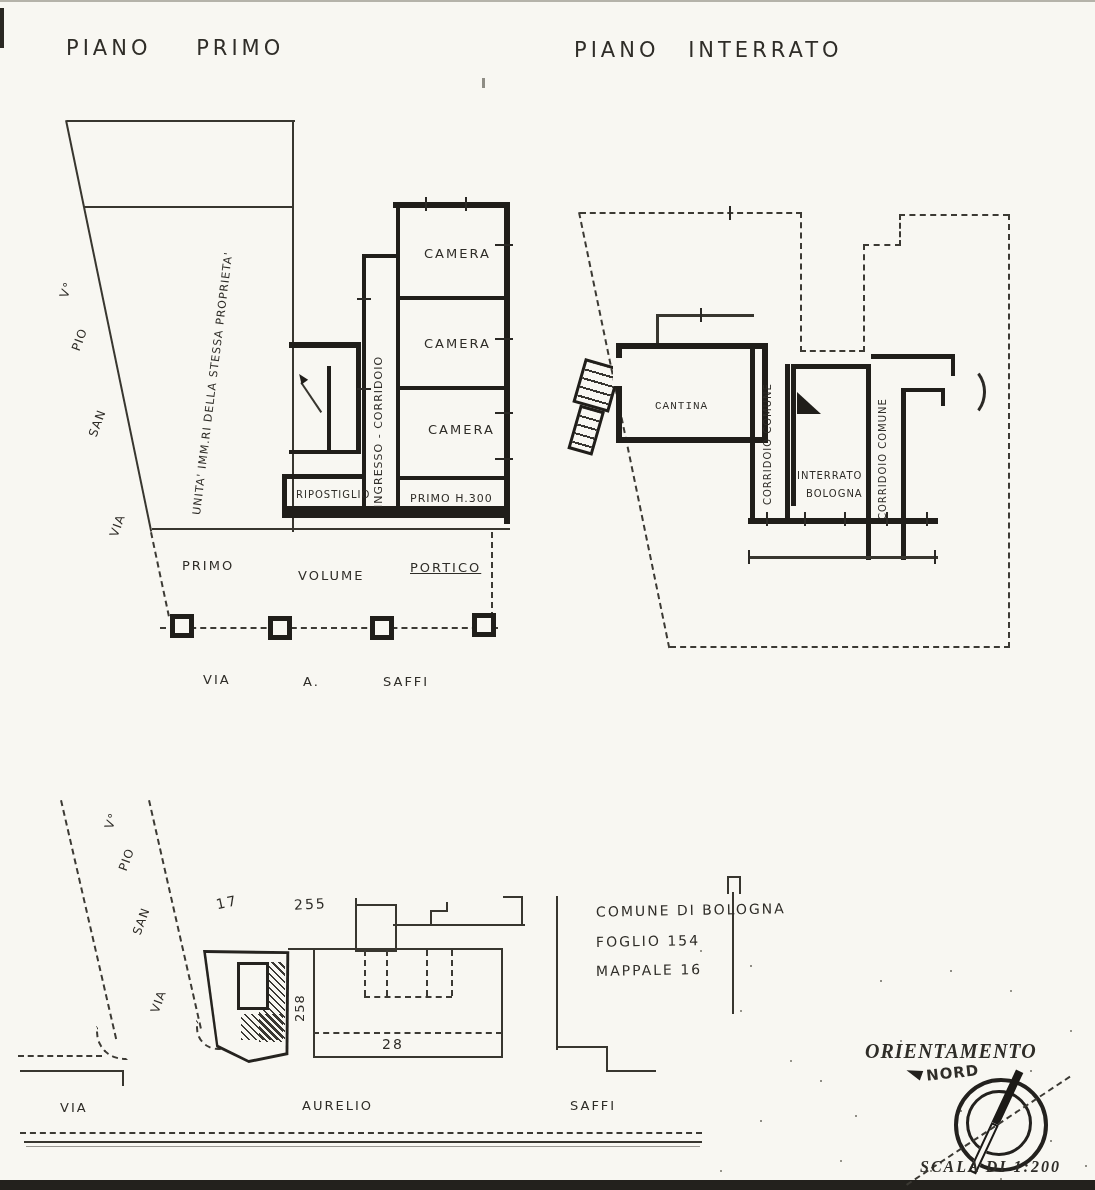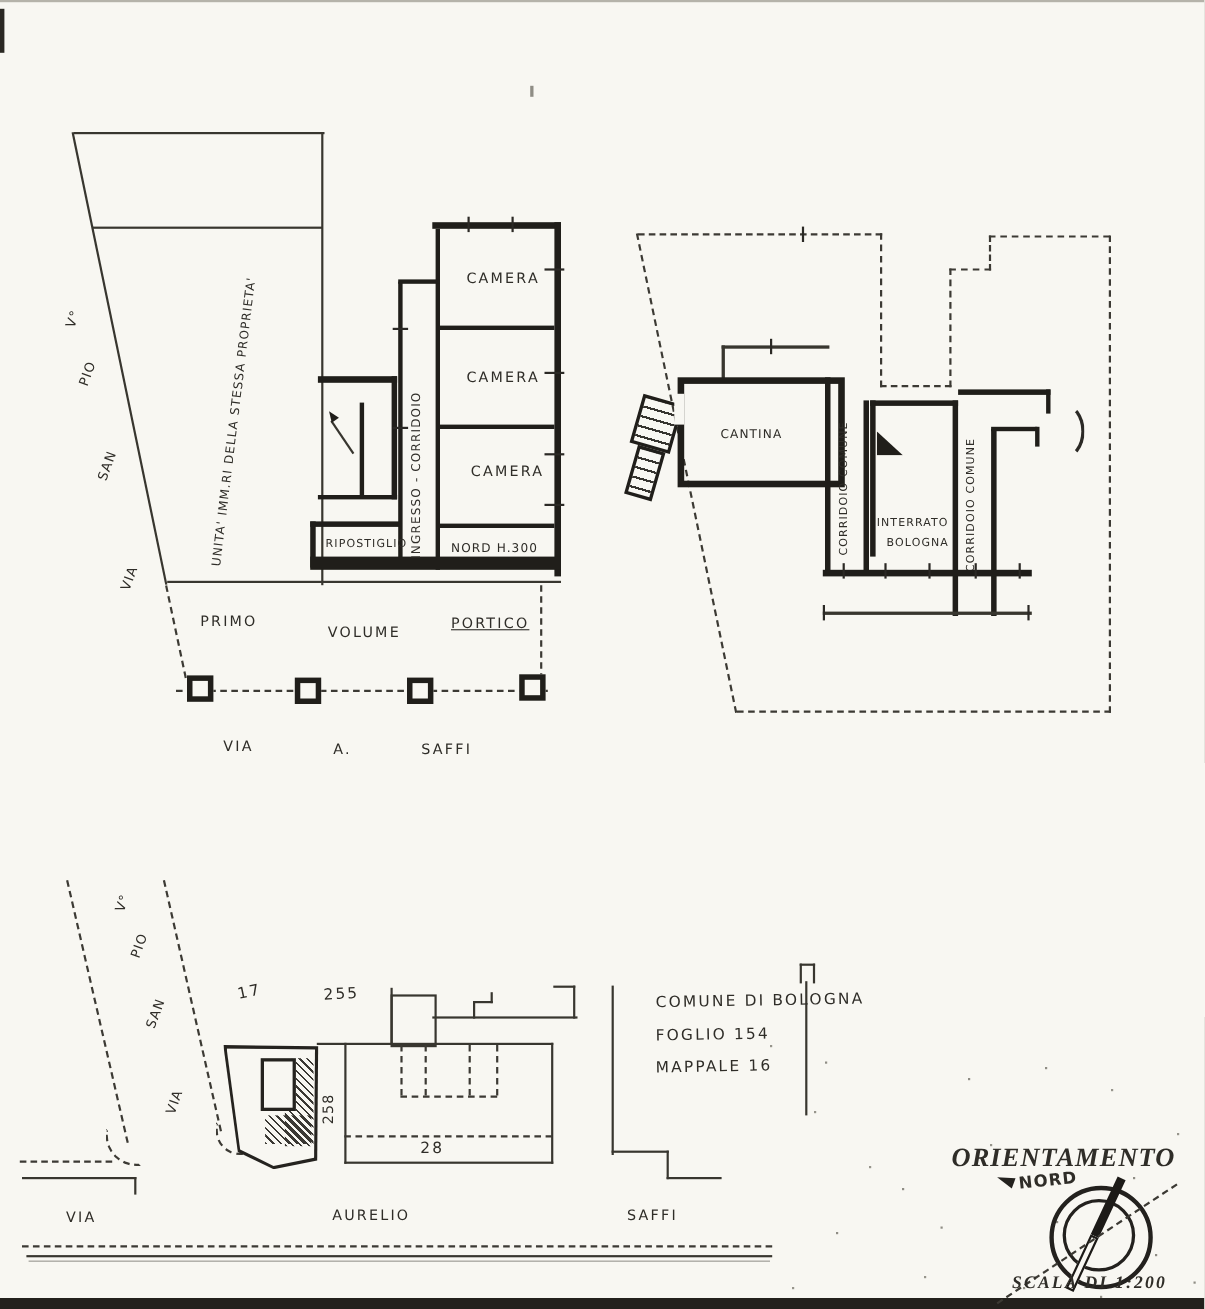--- a/index.html
+++ b/index.html
@@ -32,20 +32,21 @@
 <body>
 
 <div class="sheet">
 
   <div class="ln" style="left:0;top:0;width:1095px;height:2px;background:#b5b3aa;"></div>
   <div class="ln" style="left:0;top:8px;width:4px;height:40px;background:#2a2823;"></div>
   <div class="ln" style="left:0;top:1180px;width:1095px;height:10px;background:#23211d;"></div>
   <div style="position:absolute;left:482px;top:78px;width:3px;height:10px;background:#8f8d85;"></div>
   <div style="position:absolute;left:700px;top:950px;width:2px;height:2px;background:#97958c;box-shadow:40px 60px #97958c,120px 130px #8f8d85,200px 90px #97958c,260px 160px #8f8d85,310px 40px #97958c,350px 190px #8f8d85,140px 210px #97958c,60px 170px #8f8d85,230px 220px #97958c,330px 120px #8f8d85,300px 228px #97958c,180px 30px #8f8d85,90px 110px #97958c,250px 20px #8f8d85,370px 80px #97958c,385px 215px #8f8d85,20px 220px #97958c,155px 165px #8f8d85,285px 195px #97958c,50px 15px #8f8d85;"></div>
 
+  <div class="lbl" style="left:66px;top:36px;font-size:21px;letter-spacing:4px;word-spacing:34px;">PIANO PRIMO</div>
 
   <div class="ln" style="left:67px;top:120px;width:228px;height:2px;"></div>
   <div class="ln" style="left:84px;top:206px;width:209px;height:2px;"></div>
   <div class="ln" style="left:292px;top:120px;width:2px;height:412px;"></div>
   <div class="diag" style="left:67px;top:120px;width:420px;transform:rotate(78.3deg);"></div>
   <div class="ln" style="left:152px;top:528px;width:358px;height:2px;"></div>
 
   <div class="rot70" style="left:57px;top:295px;">V°</div>
   <div class="rot70" style="left:69px;top:348px;">PIO</div>
   <div class="rot70" style="left:86px;top:434px;">SAN</div>
@@ -79,38 +80,39 @@
   <div class="tick" style="left:495px;top:412px;width:18px;height:2px;"></div>
   <div class="tick" style="left:495px;top:458px;width:18px;height:2px;"></div>
   <div class="tick" style="left:425px;top:197px;width:2px;height:14px;"></div>
   <div class="tick" style="left:465px;top:197px;width:2px;height:14px;"></div>
   <div class="tick" style="left:357px;top:298px;width:14px;height:2px;"></div>
   <div class="tick" style="left:357px;top:388px;width:14px;height:2px;"></div>
 
   <div class="lbl" style="left:424px;top:246px;">CAMERA</div>
   <div class="lbl" style="left:424px;top:336px;">CAMERA</div>
   <div class="lbl" style="left:428px;top:422px;">CAMERA</div>
-  <div class="lbl sm" style="left:410px;top:492px;">NORD H.300</div>
+  <div class="lbl sm" style="left:410px;top:492px;">PRIMO H.300</div>
   <div class="lbl xs" style="left:296px;top:489px;">RIPOSTIGLIO</div>
   <div class="vlbl" style="left:372px;top:508px;">INGRESSO - CORRIDOIO</div>
 
   <div class="dh" style="left:160px;top:627px;width:338px;"></div>
   <div class="dv" style="left:491px;top:532px;height:96px;"></div>
   <div class="ddiag" style="left:152px;top:532px;width:86px;transform:rotate(78deg);"></div>
   <div class="col" style="left:170px;top:614px;"></div>
   <div class="col" style="left:268px;top:616px;"></div>
   <div class="col" style="left:370px;top:616px;"></div>
   <div class="col" style="left:472px;top:613px;"></div>
   <div class="lbl" style="left:182px;top:558px;">PRIMO</div>
   <div class="lbl" style="left:298px;top:568px;">VOLUME</div>
   <div class="lbl" style="left:410px;top:560px;text-decoration:underline;">PORTICO</div>
   <div class="lbl" style="left:203px;top:672px;">VIA</div>
   <div class="lbl" style="left:303px;top:674px;">A.</div>
   <div class="lbl" style="left:383px;top:674px;">SAFFI</div>
 
+  <div class="lbl" style="left:574px;top:38px;font-size:21px;letter-spacing:4px;word-spacing:18px;">PIANO INTERRATO</div>
 
   <div class="dh" style="left:580px;top:212px;width:222px;"></div>
   <div class="dv" style="left:800px;top:212px;height:140px;"></div>
   <div class="dh" style="left:800px;top:350px;width:65px;"></div>
   <div class="dv" style="left:863px;top:244px;height:108px;"></div>
   <div class="dh" style="left:863px;top:244px;width:38px;"></div>
   <div class="dv" style="left:899px;top:214px;height:32px;"></div>
   <div class="dh" style="left:899px;top:214px;width:110px;"></div>
   <div class="dv" style="left:1008px;top:214px;height:434px;"></div>
   <div class="dh" style="left:670px;top:646px;width:340px;"></div>
@@ -120,21 +122,21 @@
   <div style="position:absolute;left:585px;top:358px;width:40px;height:96px;transform:rotate(16deg);transform-origin:0 0;">
     <div class="treads-h" style="position:absolute;left:0;top:0;width:32px;height:40px;border:3px solid #201e1a;"></div>
     <div class="treads-h" style="position:absolute;left:8px;top:46px;width:20px;height:40px;border:3px solid #201e1a;"></div>
   </div>
 
   <div class="ln" style="left:656px;top:314px;width:98px;height:3px;"></div>
   <div class="ln" style="left:656px;top:314px;width:3px;height:34px;"></div>
   <div class="tick" style="left:700px;top:308px;width:2px;height:14px;"></div>
   <div class="box" style="left:616px;top:343px;width:140px;height:88px;border:6px solid #201e1a;"></div>
   <div style="position:absolute;left:613px;top:358px;width:9px;height:28px;background:#f8f7f2;"></div>
-  <div class="lbl sm" style="left:655px;top:388px;">CANTINA</div>
+  <div class="lbl sm" style="left:655px;top:400px;font-family:Liberation Mono, monospace;">CANTINA</div>
 
   <div class="wall" style="left:750px;top:343px;width:5px;height:180px;"></div>
   <div class="wall" style="left:785px;top:364px;width:5px;height:159px;"></div>
   <div class="vlbl" style="left:762px;top:505px;font-size:10px;">CORRIDOIO COMUNE</div>
 
   <div class="wall" style="left:791px;top:364px;width:80px;height:5px;"></div>
   <div class="wall" style="left:791px;top:364px;width:5px;height:142px;"></div>
   <div class="wall" style="left:866px;top:364px;width:5px;height:196px;"></div>
   <div class="box treads-v" style="left:800px;top:372px;width:62px;height:38px;"></div>
   <div class="box treads-h" style="left:820px;top:414px;width:44px;height:46px;"></div>
@@ -216,21 +218,21 @@
   <div class="lbl" style="left:596px;top:933px;font-size:14px;letter-spacing:2px;transform:rotate(-1deg);">FOGLIO 154</div>
   <div class="lbl" style="left:596px;top:962px;font-size:14px;letter-spacing:2px;transform:rotate(-1deg);">MAPPALE 16</div>
 
   <div class="lbl" style="left:60px;top:1100px;">VIA</div>
   <div class="lbl" style="left:302px;top:1098px;">AURELIO</div>
   <div class="lbl" style="left:570px;top:1098px;">SAFFI</div>
   <div class="dh" style="left:20px;top:1132px;width:682px;"></div>
   <div class="ln" style="left:24px;top:1141px;width:678px;height:2px;"></div>
   <div class="ln" style="left:26px;top:1146px;width:674px;height:1px;opacity:.5;"></div>
 
-  <div class="lbl serif" style="left:865px;top:1040px;font-size:24px;letter-spacing:1px;">ORIENTAMENTO</div>
+  <div class="lbl serif" style="left:865px;top:1040px;font-size:20px;letter-spacing:1px;">ORIENTAMENTO</div>
   <div class="lbl" style="left:926px;top:1064px;font-size:15px;font-weight:bold;letter-spacing:1px;transform:rotate(-6deg);">NORD</div>
   <div style="position:absolute;left:906px;top:1068px;width:0;height:0;border-right:16px solid #23211e;border-top:5px solid transparent;border-bottom:5px solid transparent;transform:rotate(20deg);"></div>
   <div style="position:absolute;left:954px;top:1078px;width:86px;height:86px;border:4px solid #23211e;border-radius:50%;"></div>
   <div style="position:absolute;left:966px;top:1090px;width:60px;height:60px;border:3px solid #23211e;border-radius:50%;"></div>
   <div style="position:absolute;left:990px;top:1066px;width:12px;height:112px;transform:rotate(25deg);">
     <div style="position:absolute;left:2px;top:0;width:8px;height:58px;background:#1c1a17;"></div>
     <div style="position:absolute;left:2px;top:58px;width:4px;height:50px;border:2px solid #1c1a17;background:#f8f7f2;"></div>
   </div>
   <div class="ddiag" style="left:906px;top:1184px;width:196px;transform:rotate(-33.5deg);"></div>
   <div class="lbl serif" style="left:920px;top:1158px;font-size:16px;letter-spacing:2px;">SCALA DI 1:200</div>

